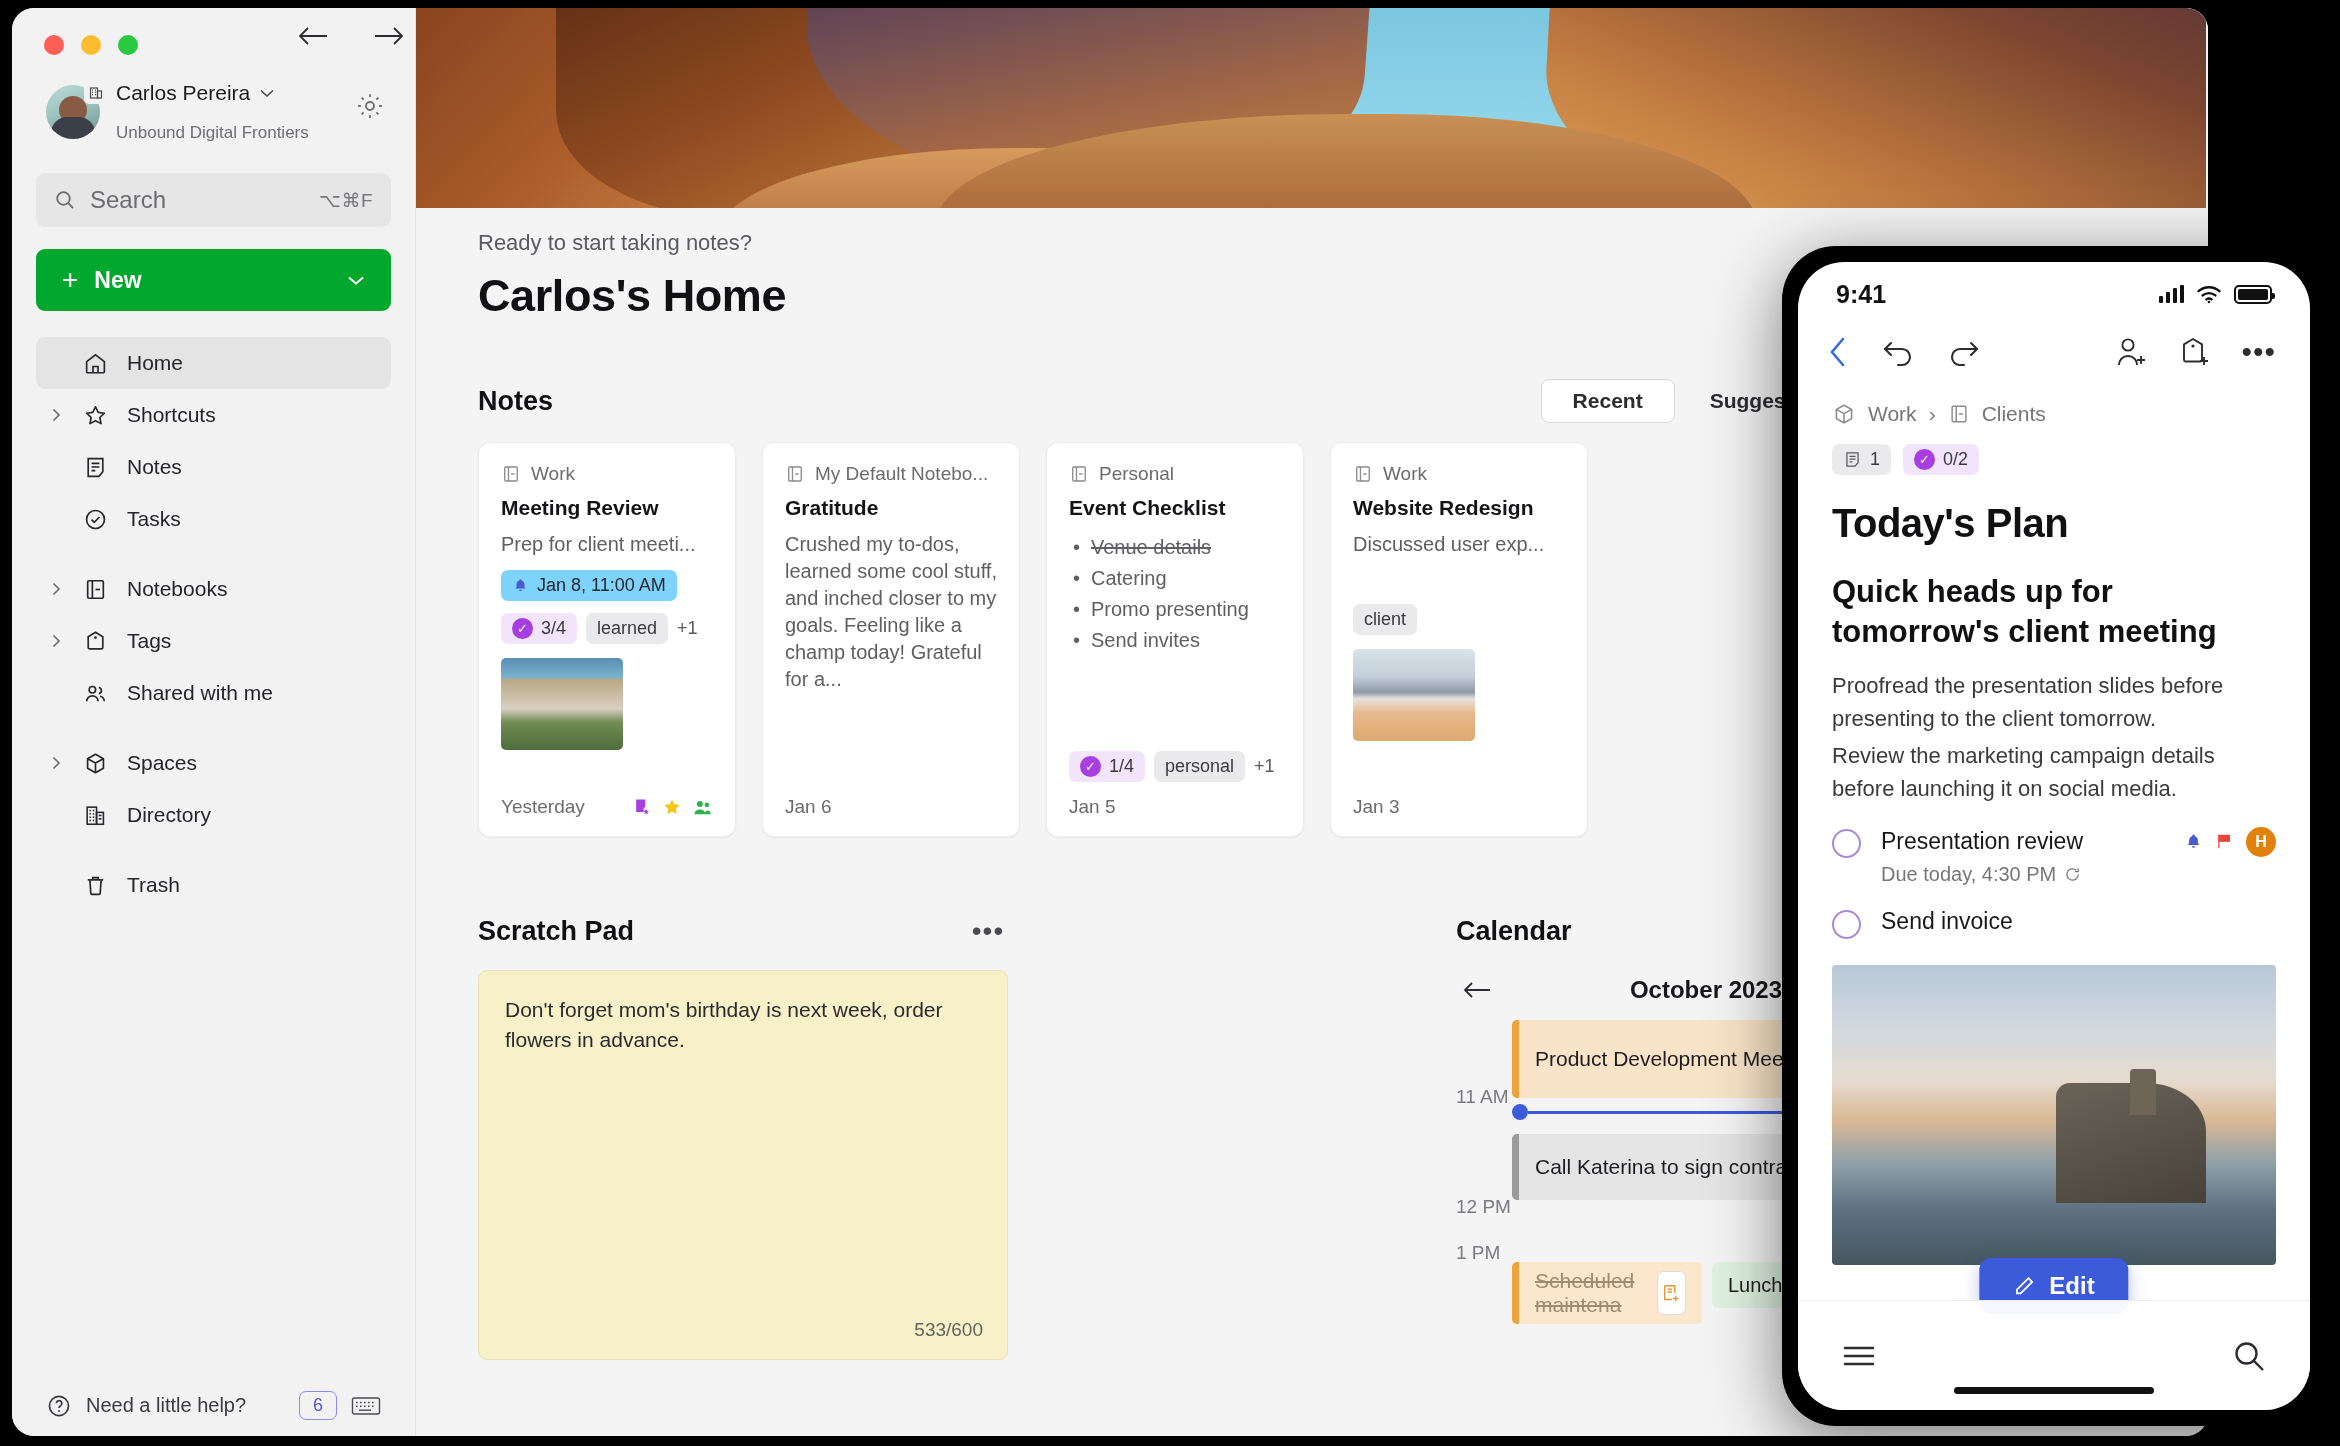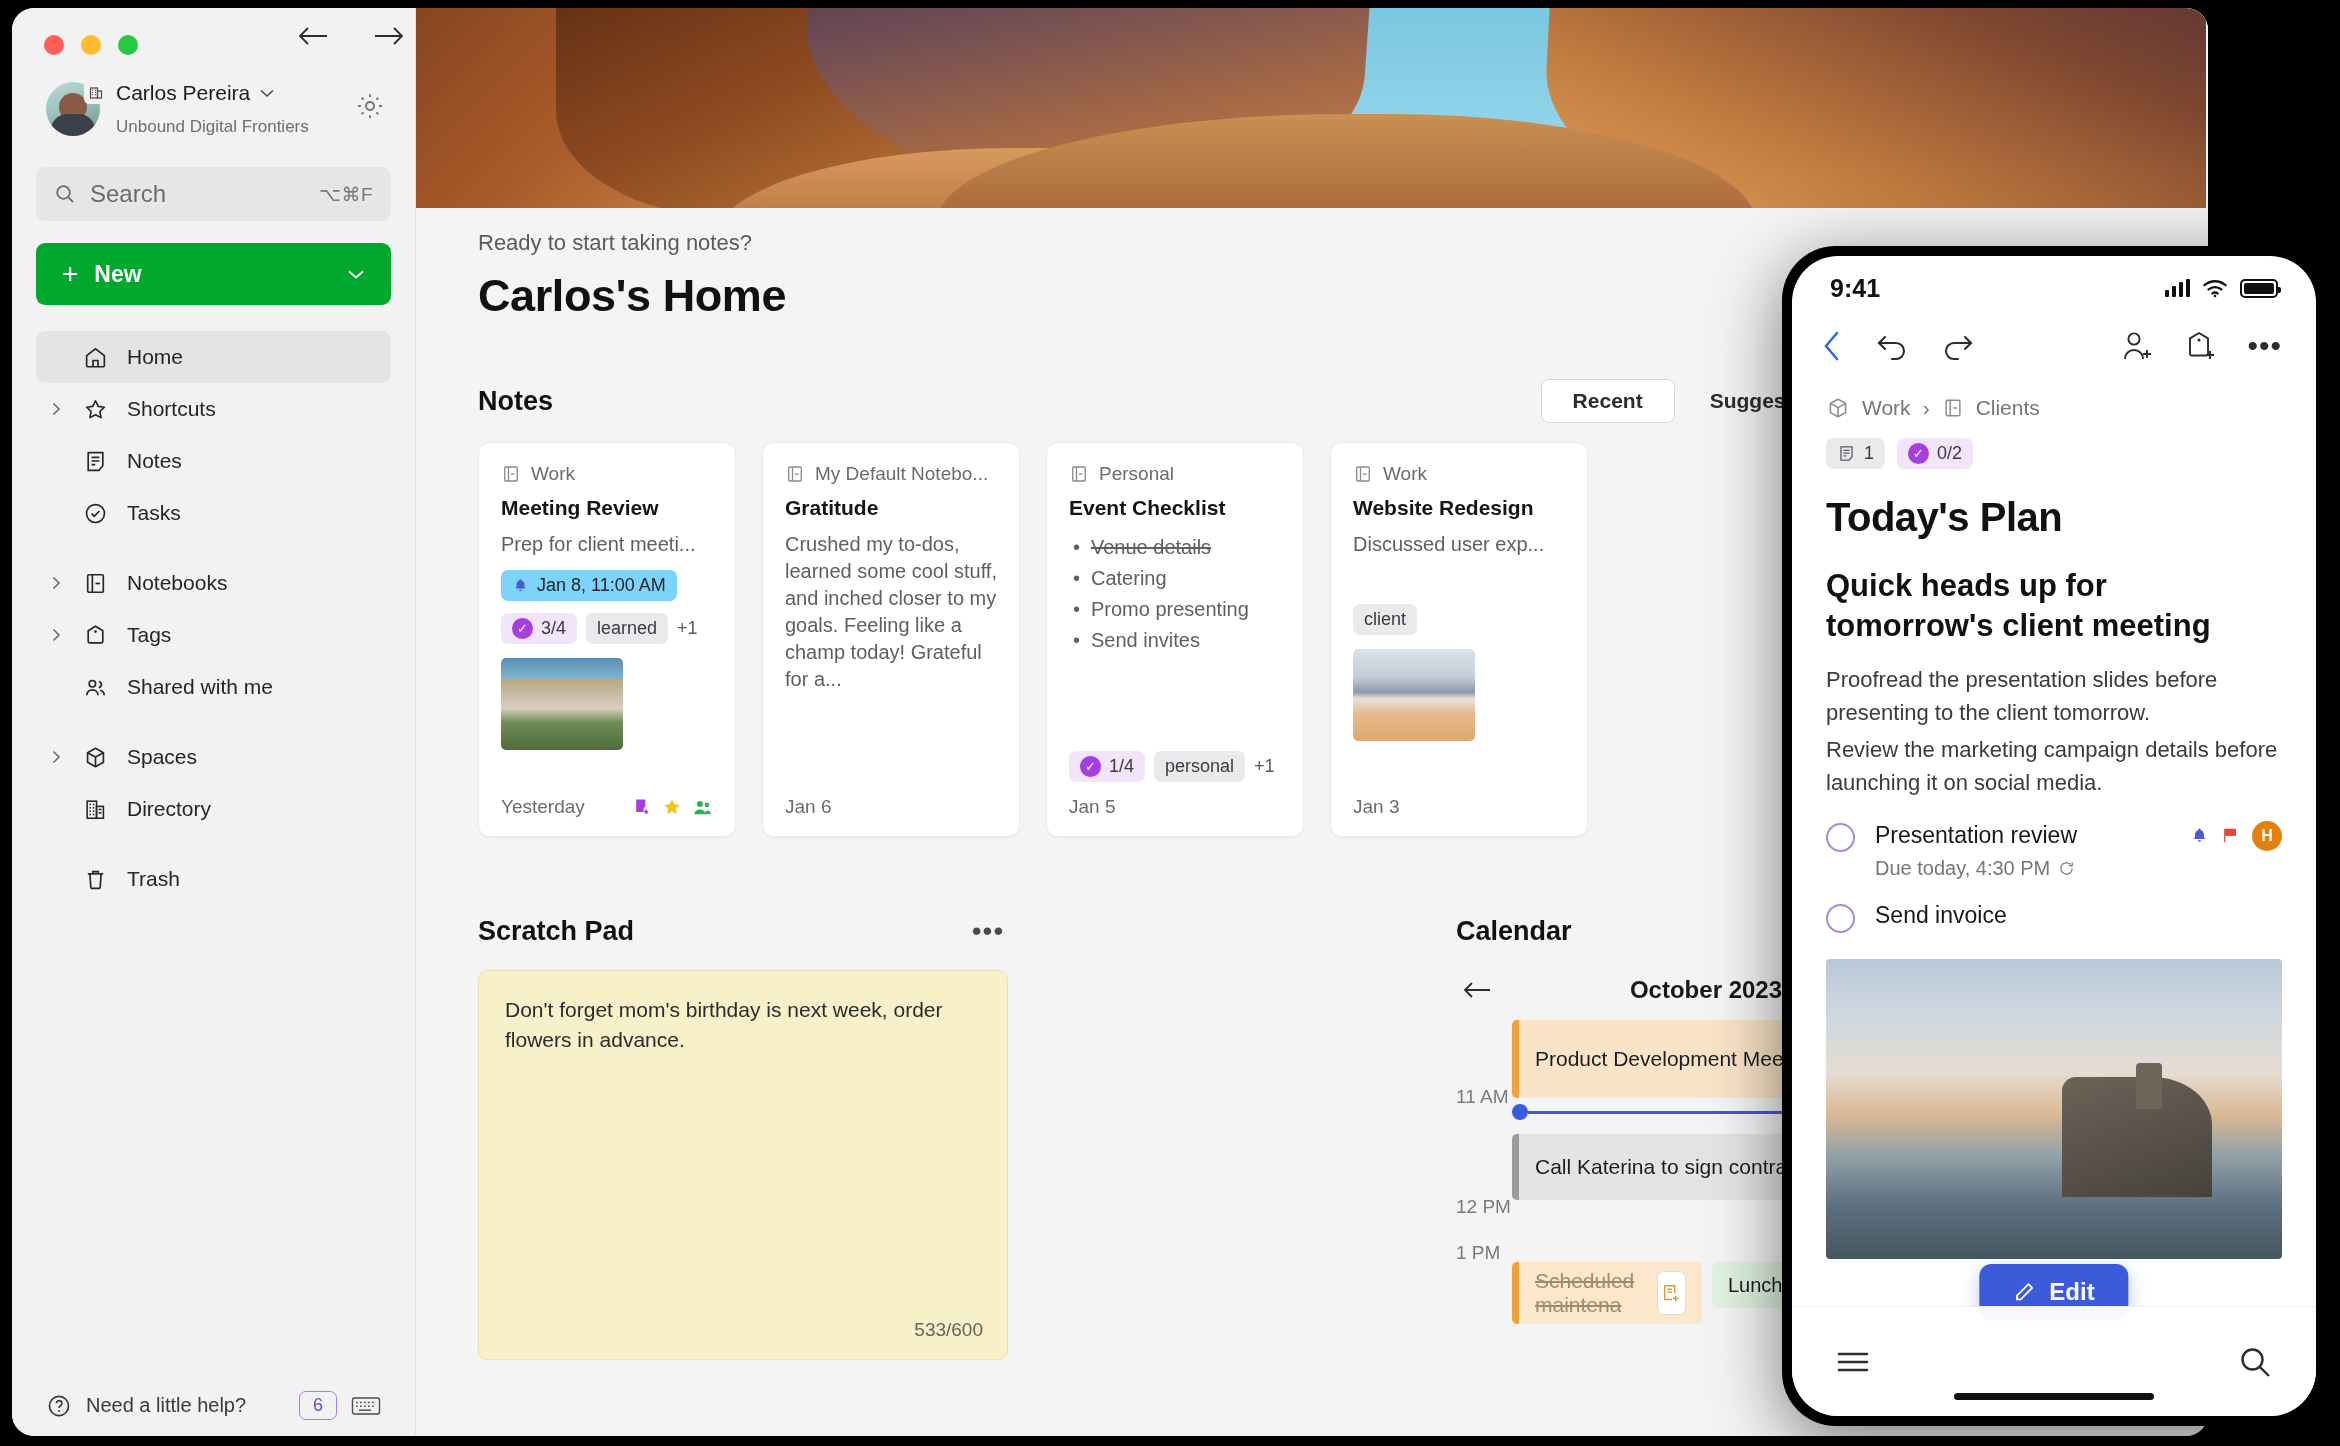--- a/index.html
+++ b/index.html
@@ -55,21 +55,21 @@
     content:""; position:absolute; left:5px; bottom:-4px;
     width:44px; height:26px; border-radius:16px 16px 0 0;
     background:#3b3f4a; z-index:2;
   }
   .avatar-badge {
     position: absolute; left: 72px; top: 26px;
     width: 23px; height: 23px; border-radius: 5px;
     background: #f2f2f2;
     display: flex; align-items: center; justify-content: center;
   }
-  .acct-text { display: flex; flex-direction: column; gap: 12px; min-width:0; }
+  .acct-text { display: flex; flex-direction: column; gap: 18px; min-width:0; }
   .acct-name { font-size: 21px; color: #1c1c1e; display:flex; align-items:center; gap:9px;}
   .acct-org { font-size: 17px; color: #6e6e73; white-space: nowrap; }
   .gear-btn {
     position:absolute; right: 30px; top: 36px;
     width: 30px; height: 30px; opacity: .75;
   }
 
   .search-box {
     margin: 30px 24px 0 24px; height: 54px;
     background: #e6e6e6; border-radius: 9px;
@@ -260,21 +260,21 @@
   .nowline .ln { flex:1; height: 3px; background:#3b5bdb; }
 
   
   #pinned-section { left: 1620px; top: 900px; width: 460px; }
   .pin-body { margin-top: 120px; font-size: 21px; color:#6b6b70; }
 
   
   #phone {
     position: absolute; left: 1782px; top: 246px;
     width: 544px; height: 1180px;
-    background: #000; border-radius: 54px; padding: 10px;
+    background: #000; border-radius: 54px; padding: 16px;
     box-shadow: 0 16px 70px rgba(0,0,0,.5);
   }
   #phone-screen {
     width: 100%; height: 100%; background:#fff; border-radius: 46px;
     overflow: hidden; position: relative;
   }
   .status-bar {
     height: 64px; display:flex; align-items:center; padding: 0 38px;
   }
   .st-time { font-size: 25px; font-weight: bold; color:#111; }

